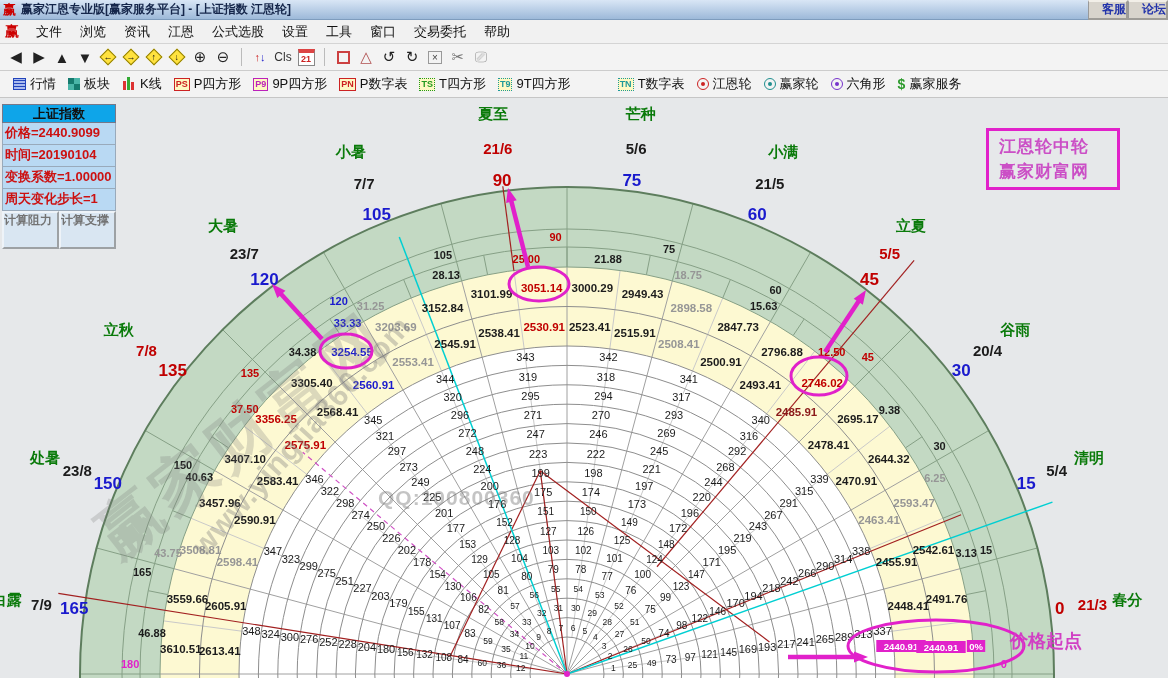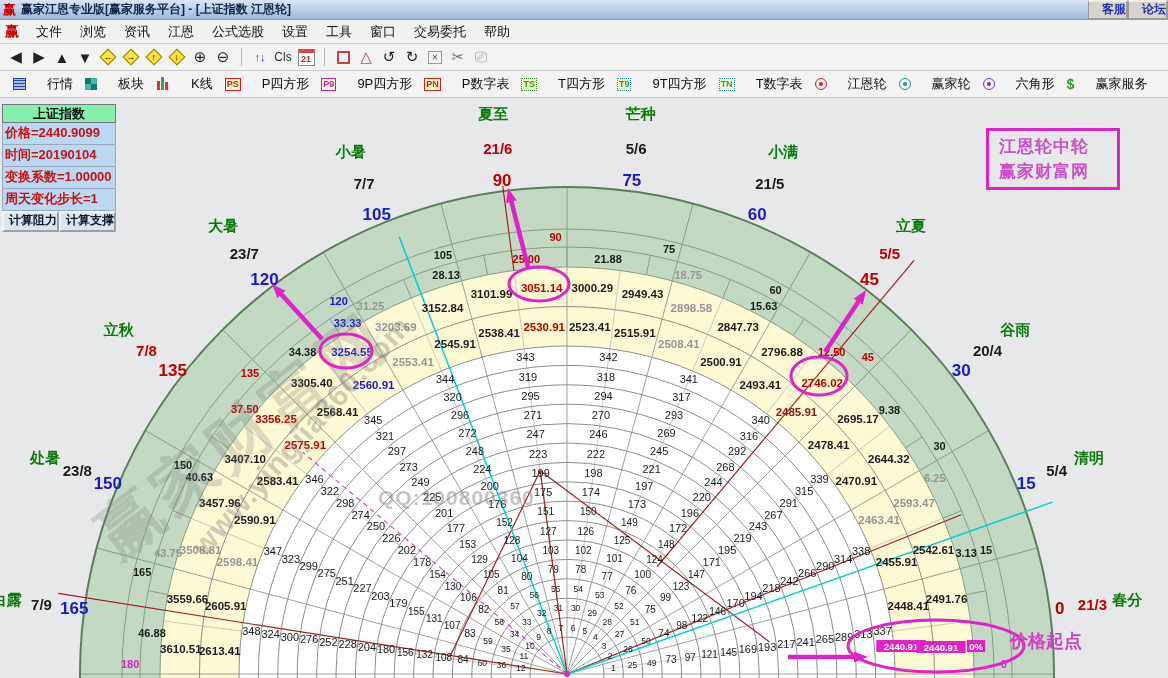--- a/index.html
+++ b/index.html
@@ -20,39 +20,39 @@
   .t1{min-width:20px;height:22px;display:flex;align-items:center;justify-content:center;font-size:15px;color:#222;cursor:pointer}
   .tsep{width:1px;height:18px;background:#bbb;margin:0 5px}
   .dia{width:12px;height:12px;transform:rotate(45deg);background:#ffe23e;border:1px solid #8f7d00;display:flex;align-items:center;justify-content:center}
   .dia>span{transform:rotate(-45deg);font-size:9px;font-weight:700;color:#111;line-height:1}
   .cal{width:17px;height:17px;border:1px solid #888;background:#fff;border-top:4px solid #d44;font-size:9px;font-weight:700;color:#cc2222;text-align:center;line-height:12px}
   .rectool{width:13px;height:13px;border:2px solid #cc4040}
   .xbox{width:14px;height:13px;border:1px solid #999;font-size:10px;line-height:11px;text-align:center;color:#444}
   .clstxt{font-size:12px;font-weight:400;color:#333}
   
   .toolbar2{height:27px;background:#f3f3f3;border-bottom:1px solid #c6c6c6;display:flex;align-items:center;padding-left:8px;gap:2px}
-  .t2{display:flex;align-items:center;gap:21px;font-size:13px;color:#111;padding:2px 5px;cursor:pointer;white-space:nowrap}
+  .t2{display:flex;align-items:center;gap:4px;font-size:13px;color:#111;padding:2px 5px;cursor:pointer;white-space:nowrap}
   .badge{font-size:9px;font-weight:700;line-height:11px;padding:0 1px;background:#fef9c3}
   .i-grid{width:13px;height:12px;border:1px solid #2244bb;background:
     repeating-linear-gradient(0deg,#aabbee 0 2px,#2244bb 2px 3px),#aabbee}
   .i-blocks{width:12px;height:12px;display:grid;grid-template-columns:6px 6px}
   .i-blocks>span{width:6px;height:6px}
   .i-candle{width:14px;height:14px;position:relative}
   .i-candle>span{position:absolute;bottom:1px;width:3px}
   .i-ring{width:12px;height:12px;border-radius:50%;border:1.5px solid currentColor;display:flex;align-items:center;justify-content:center}
   .i-ring>span{width:4px;height:4px;border-radius:50%;background:currentColor}
   .i-dollar{color:#2c9a2c;font-weight:700;font-size:14px}
   
   .chart{position:absolute;left:0;top:99px;width:1168px;height:579px;background:#e6e8ea;overflow:hidden}
   .chart svg{position:absolute;left:0;top:0}
   .panel{position:absolute;left:2px;top:5px;width:114px;z-index:5}
-  .panel-h{background:#86efac;border:1px solid #778;text-align:center;font-size:13px;font-weight:700;color:#111;height:19px;line-height:17px}
+  .panel-h{background:#0ea5e9;border:1px solid #778;text-align:center;font-size:13px;font-weight:700;color:#111;height:19px;line-height:17px}
   .panel-row{background:#b9d9f3;border:1px solid #9ab;border-top:none;color:#cc1111;font-size:13px;font-weight:700;height:22px;line-height:20px;padding-left:2px;white-space:nowrap;overflow:hidden}
   .panel-btns{display:flex}
-  .panel-btn{flex:1;height:21px;background:#d9e6f2;border:2px outset #eef3f8;color:#0f172a;font-size:12px;font-weight:700;text-align:right;line-height:15px;cursor:pointer;white-space:nowrap;overflow:hidden}
+  .panel-btn{flex:1;height:38px;background:#d9e6f2;border:2px outset #eef3f8;color:#737373;font-size:12px;font-weight:700;text-align:left;line-height:15px;cursor:pointer;white-space:nowrap;overflow:hidden}
   .annobox{position:absolute;left:986px;top:29px;width:134px;height:62px;border:3px solid #e121ca;color:#cb4fc6;font-size:17px;font-weight:700;line-height:25px;padding:3px 0 0 10px;z-index:6;letter-spacing:1px}
 </style>
 </head>
 <body>
 
 <div class="titlebar">
   <span class="win-logo">赢</span>
   <span class="win-title">赢家江恩专业版[赢家服务平台] - [上证指数 江恩轮]</span>
   <div class="tb-buttons">
     <div class="tb-btn">客服</div>
@@ -162,21 +162,21 @@
     </span>
     <span class="t2">
       <span class="badge" style="color: rgb(34, 153, 31); border: 1px dotted rgb(34, 153, 31);">TS</span>
       <span>T四方形</span>
     </span>
     <span class="t2">
       <span class="badge" style="color: rgb(31, 153, 153); border: 1px dotted rgb(31, 153, 153);">T9</span>
       <span>9T四方形</span>
     </span>
     <span class="t2">
-      <span class="badge" style="color: rgb(31, 153, 153); border: 1px dotted rgb(31, 153, 153);">TN</span>
+      <span class="badge" style="color: rgb(31, 153, 153); border: 1px dotted rgb(31, 153, 153); margin-left: 35px;">TN</span>
       <span>T数字表</span>
     </span>
     <span class="t2">
       <span class="i-ring" style="color: rgb(204, 34, 34);">
         <span></span>
       </span>
       <span>江恩轮</span>
     </span>
     <span class="t2">
       <span class="i-ring" style="color: rgb(31, 143, 143);">

